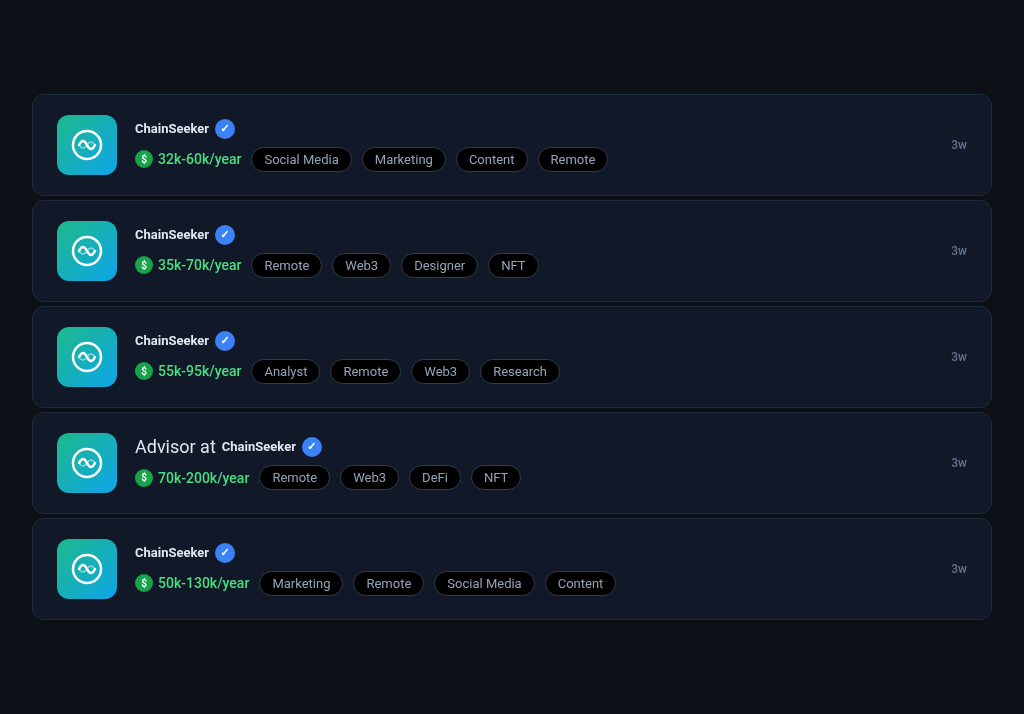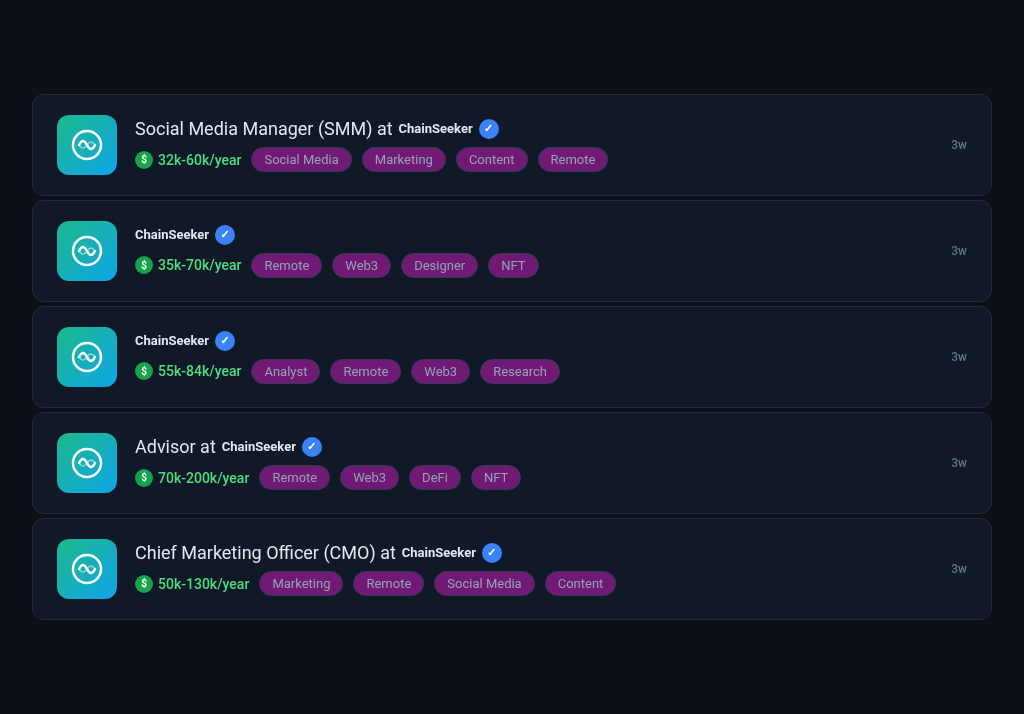--- a/index.html
+++ b/index.html
@@ -118,21 +118,21 @@
       border-radius: 50%;
       display: flex;
       align-items: center;
       justify-content: center;
       color: white;
       font-size: 10px;
       font-weight: bold;
     }
 
     .tag {
-      background-color: #701a75;
+      background-color: #000000;
       border: 1px solid #2d3d4d;
       color: #94a3b8;
       font-size: 13px;
       padding: 4px 12px;
       border-radius: 20px;
       white-space: nowrap;
     }
 
     .job-time {
       color: #64748b;
@@ -149,21 +149,20 @@
 <div class="job-card">
       <div class="company-logo">
       <svg class="logo-svg" viewBox="0 0 36 36" fill="none" xmlns="http://www.w3.org/2000/svg">
         <circle cx="18" cy="18" r="14" stroke="white" stroke-width="2.5" fill="none"></circle>
         <path d="M10 18 Q14 10 18 18 Q22 26 26 18" stroke="white" stroke-width="2.5" fill="none" stroke-linecap="round"></path>
         <path d="M10 18 Q14 24 18 18 Q22 12 26 18" stroke="rgba(255,255,255,0.5)" stroke-width="1.5" fill="none" stroke-linecap="round"></path>
       </svg>
     </div>
       <div class="job-info">
         <div class="job-title-row">
-          <span class="job-title">Social Media Manager (SMM) at </span>
           <span class="job-company">ChainSeeker</span>
           <span class="verified-badge">✓</span>
         </div>
         <div class="job-meta">
           <div class="salary">
             <div class="salary-icon">$</div>
             <span>32k-60k/year</span>
           </div>
           <span class="tag">Social Media</span>
           <span class="tag">Marketing</span>
@@ -208,21 +207,21 @@
       </svg>
     </div>
       <div class="job-info">
         <div class="job-title-row">
           <span class="job-company">ChainSeeker</span>
           <span class="verified-badge">✓</span>
         </div>
         <div class="job-meta">
           <div class="salary">
             <div class="salary-icon">$</div>
-            <span>55k-84k/year</span>
+            <span>55k-95k/year</span>
           </div>
           <span class="tag">Analyst</span>
           <span class="tag">Remote</span>
           <span class="tag">Web3</span>
           <span class="tag">Research</span>
         </div>
       </div>
       <div class="job-time">3w</div>
     </div>
     <div class="job-card">
@@ -255,21 +254,20 @@
     <div class="job-card">
       <div class="company-logo">
       <svg class="logo-svg" viewBox="0 0 36 36" fill="none" xmlns="http://www.w3.org/2000/svg">
         <circle cx="18" cy="18" r="14" stroke="white" stroke-width="2.5" fill="none"></circle>
         <path d="M10 18 Q14 10 18 18 Q22 26 26 18" stroke="white" stroke-width="2.5" fill="none" stroke-linecap="round"></path>
         <path d="M10 18 Q14 24 18 18 Q22 12 26 18" stroke="rgba(255,255,255,0.5)" stroke-width="1.5" fill="none" stroke-linecap="round"></path>
       </svg>
     </div>
       <div class="job-info">
         <div class="job-title-row">
-          <span class="job-title">Chief Marketing Officer (CMO) at </span>
           <span class="job-company">ChainSeeker</span>
           <span class="verified-badge">✓</span>
         </div>
         <div class="job-meta">
           <div class="salary">
             <div class="salary-icon">$</div>
             <span>50k-130k/year</span>
           </div>
           <span class="tag">Marketing</span>
           <span class="tag">Remote</span>

